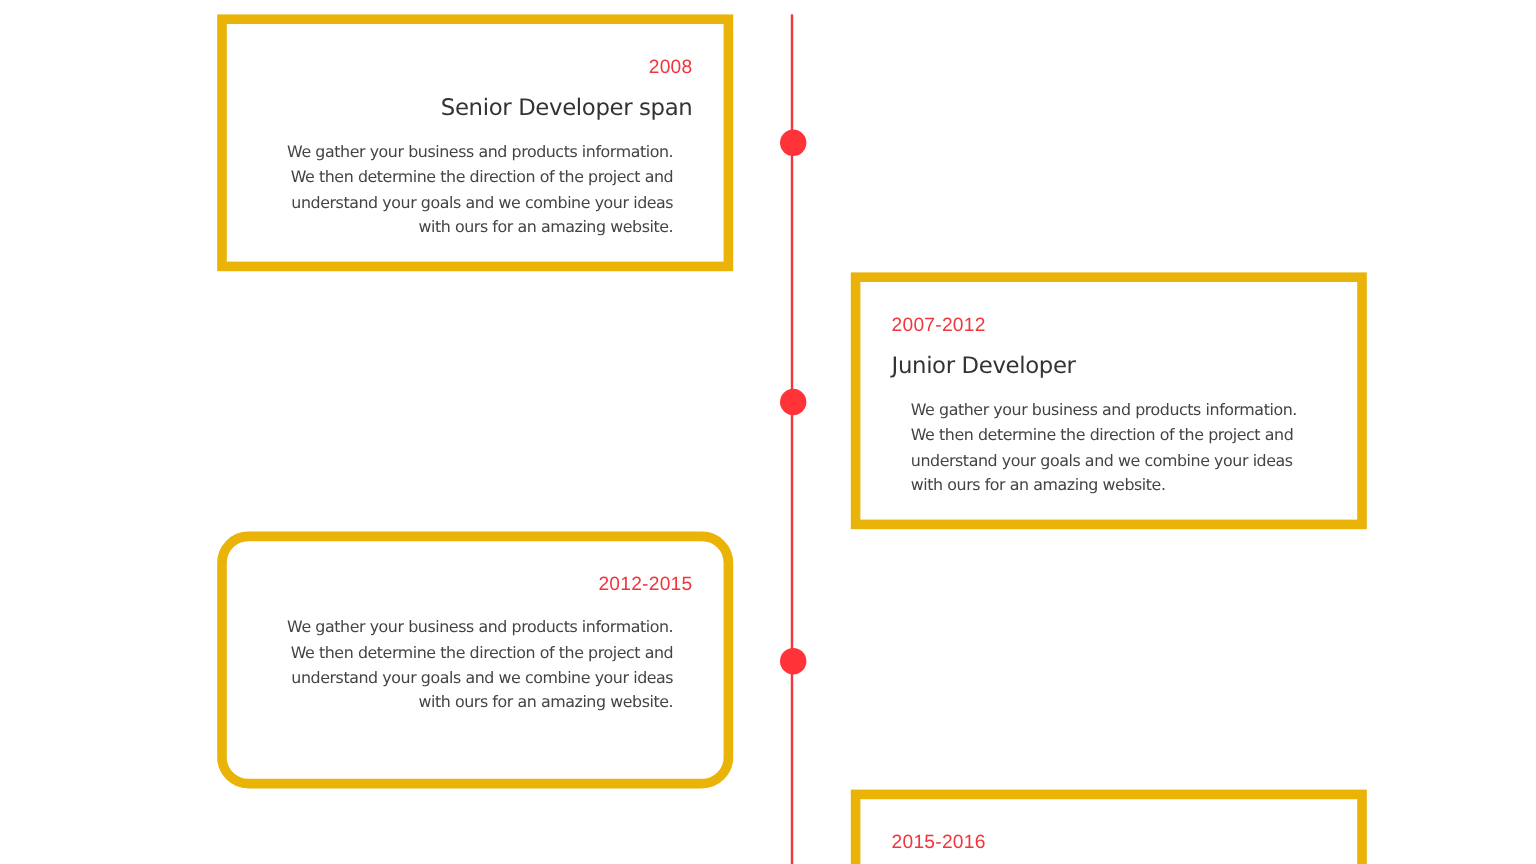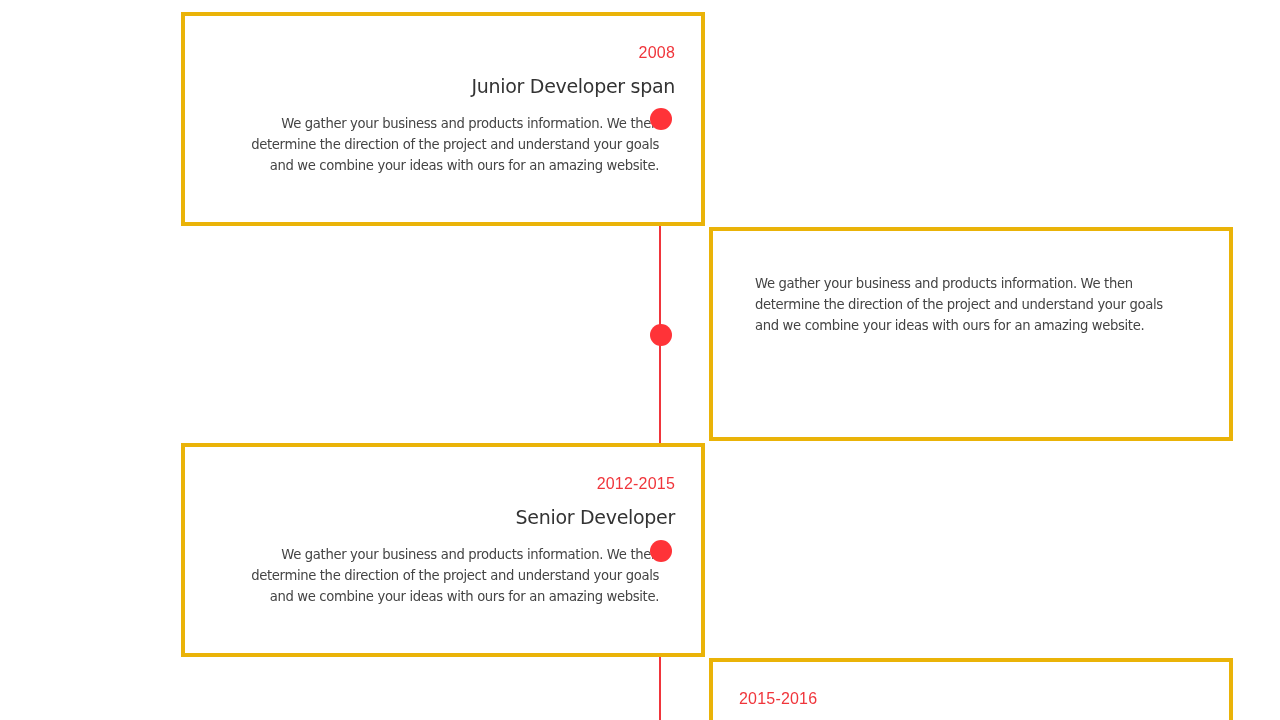--- a/index.html
+++ b/index.html
@@ -1,53 +1,54 @@
 <!DOCTYPE html>
 <html><head>
   <meta charset="utf-8">
   <style>
     html, body { margin: 0; padding: 0; background: #ffffff; }
     body { width: 1280px; height: 720px; overflow: hidden; position: relative;
            font-family: "DejaVu Sans", "Liberation Sans", sans-serif; color: #333; }
     .timeline { position: absolute; left: 0; top: 0; width: 1280px; height: 720px; }
     .line { position: absolute; left: 659px; top: 12px; width: 2px; height: 720px; background: #f0353b; }
-    .item { position: absolute; width: 524px; height: 214px; box-sizing: border-box;
-            border: 4px solid #eab308; background: #fff; }
+    .item { position: absolute; width: 430px; height: 214px; box-sizing: border-box;
+            border: 8px solid #eab308; background: #fff; }
     .item.left { left: 181px; text-align: right; padding: 27px 26px 0 30px; }
     .item.right { left: 709px; text-align: left; padding: 27px 30px 0 26px; }
     .year { font-family: "Liberation Sans", sans-serif; font-size: 16px; color: #f0353b;
             font-weight: 500; letter-spacing: 0.2px; margin: 0; line-height: 20px; }
     .title { font-family: "DejaVu Sans", sans-serif; font-size: 19px; color: #333;
              font-weight: normal; margin: 11px 0 8px 0; line-height: 24px; letter-spacing: -0.3px; }
     .desc { font-family: "DejaVu Sans", sans-serif; font-size: 13.2px; color: #444;
             line-height: 20.8px; margin: 16px; letter-spacing: -0.35px; }
     .dot { position: absolute; left: 650px; width: 22px; height: 22px; border-radius: 50%;
            background: #ff3338; }
   </style>
 </head>
 <body>
 
 <div class="timeline">
   <div class="line"></div>
 
   <div class="item left" style="top:12px;">
     <p class="year">2008</p>
-    <h3 class="title">Junior Developer span</h3>
+    <h3 class="title">Senior Developer span</h3>
     <p class="desc">We gather your business and products information. We then determine the direction of the project and understand your goals and we combine your ideas with ours for an amazing website.</p>
   </div>
   <div class="dot" style="top:108px;"></div>
 
   <div class="item right" style="top:227px;">
+    <p class="year">2007-2012</p>
+    <h3 class="title">Junior Developer</h3>
     <p class="desc">We gather your business and products information. We then determine the direction of the project and understand your goals and we combine your ideas with ours for an amazing website.</p>
   </div>
   <div class="dot" style="top:324px;"></div>
 
-  <div class="item left" style="top:443px;">
+  <div class="item left" style="top:443px;border-radius:26px;">
     <p class="year">2012-2015</p>
-    <h3 class="title">Senior Developer</h3>
     <p class="desc">We gather your business and products information. We then determine the direction of the project and understand your goals and we combine your ideas with ours for an amazing website.</p>
   </div>
   <div class="dot" style="top:540px;"></div>
 
   <div class="item right" style="top:658px;">
     <p class="year">2015-2016</p>
     <h3 class="title"></h3>
     <p class="desc"></p>
   </div>
 </div>

